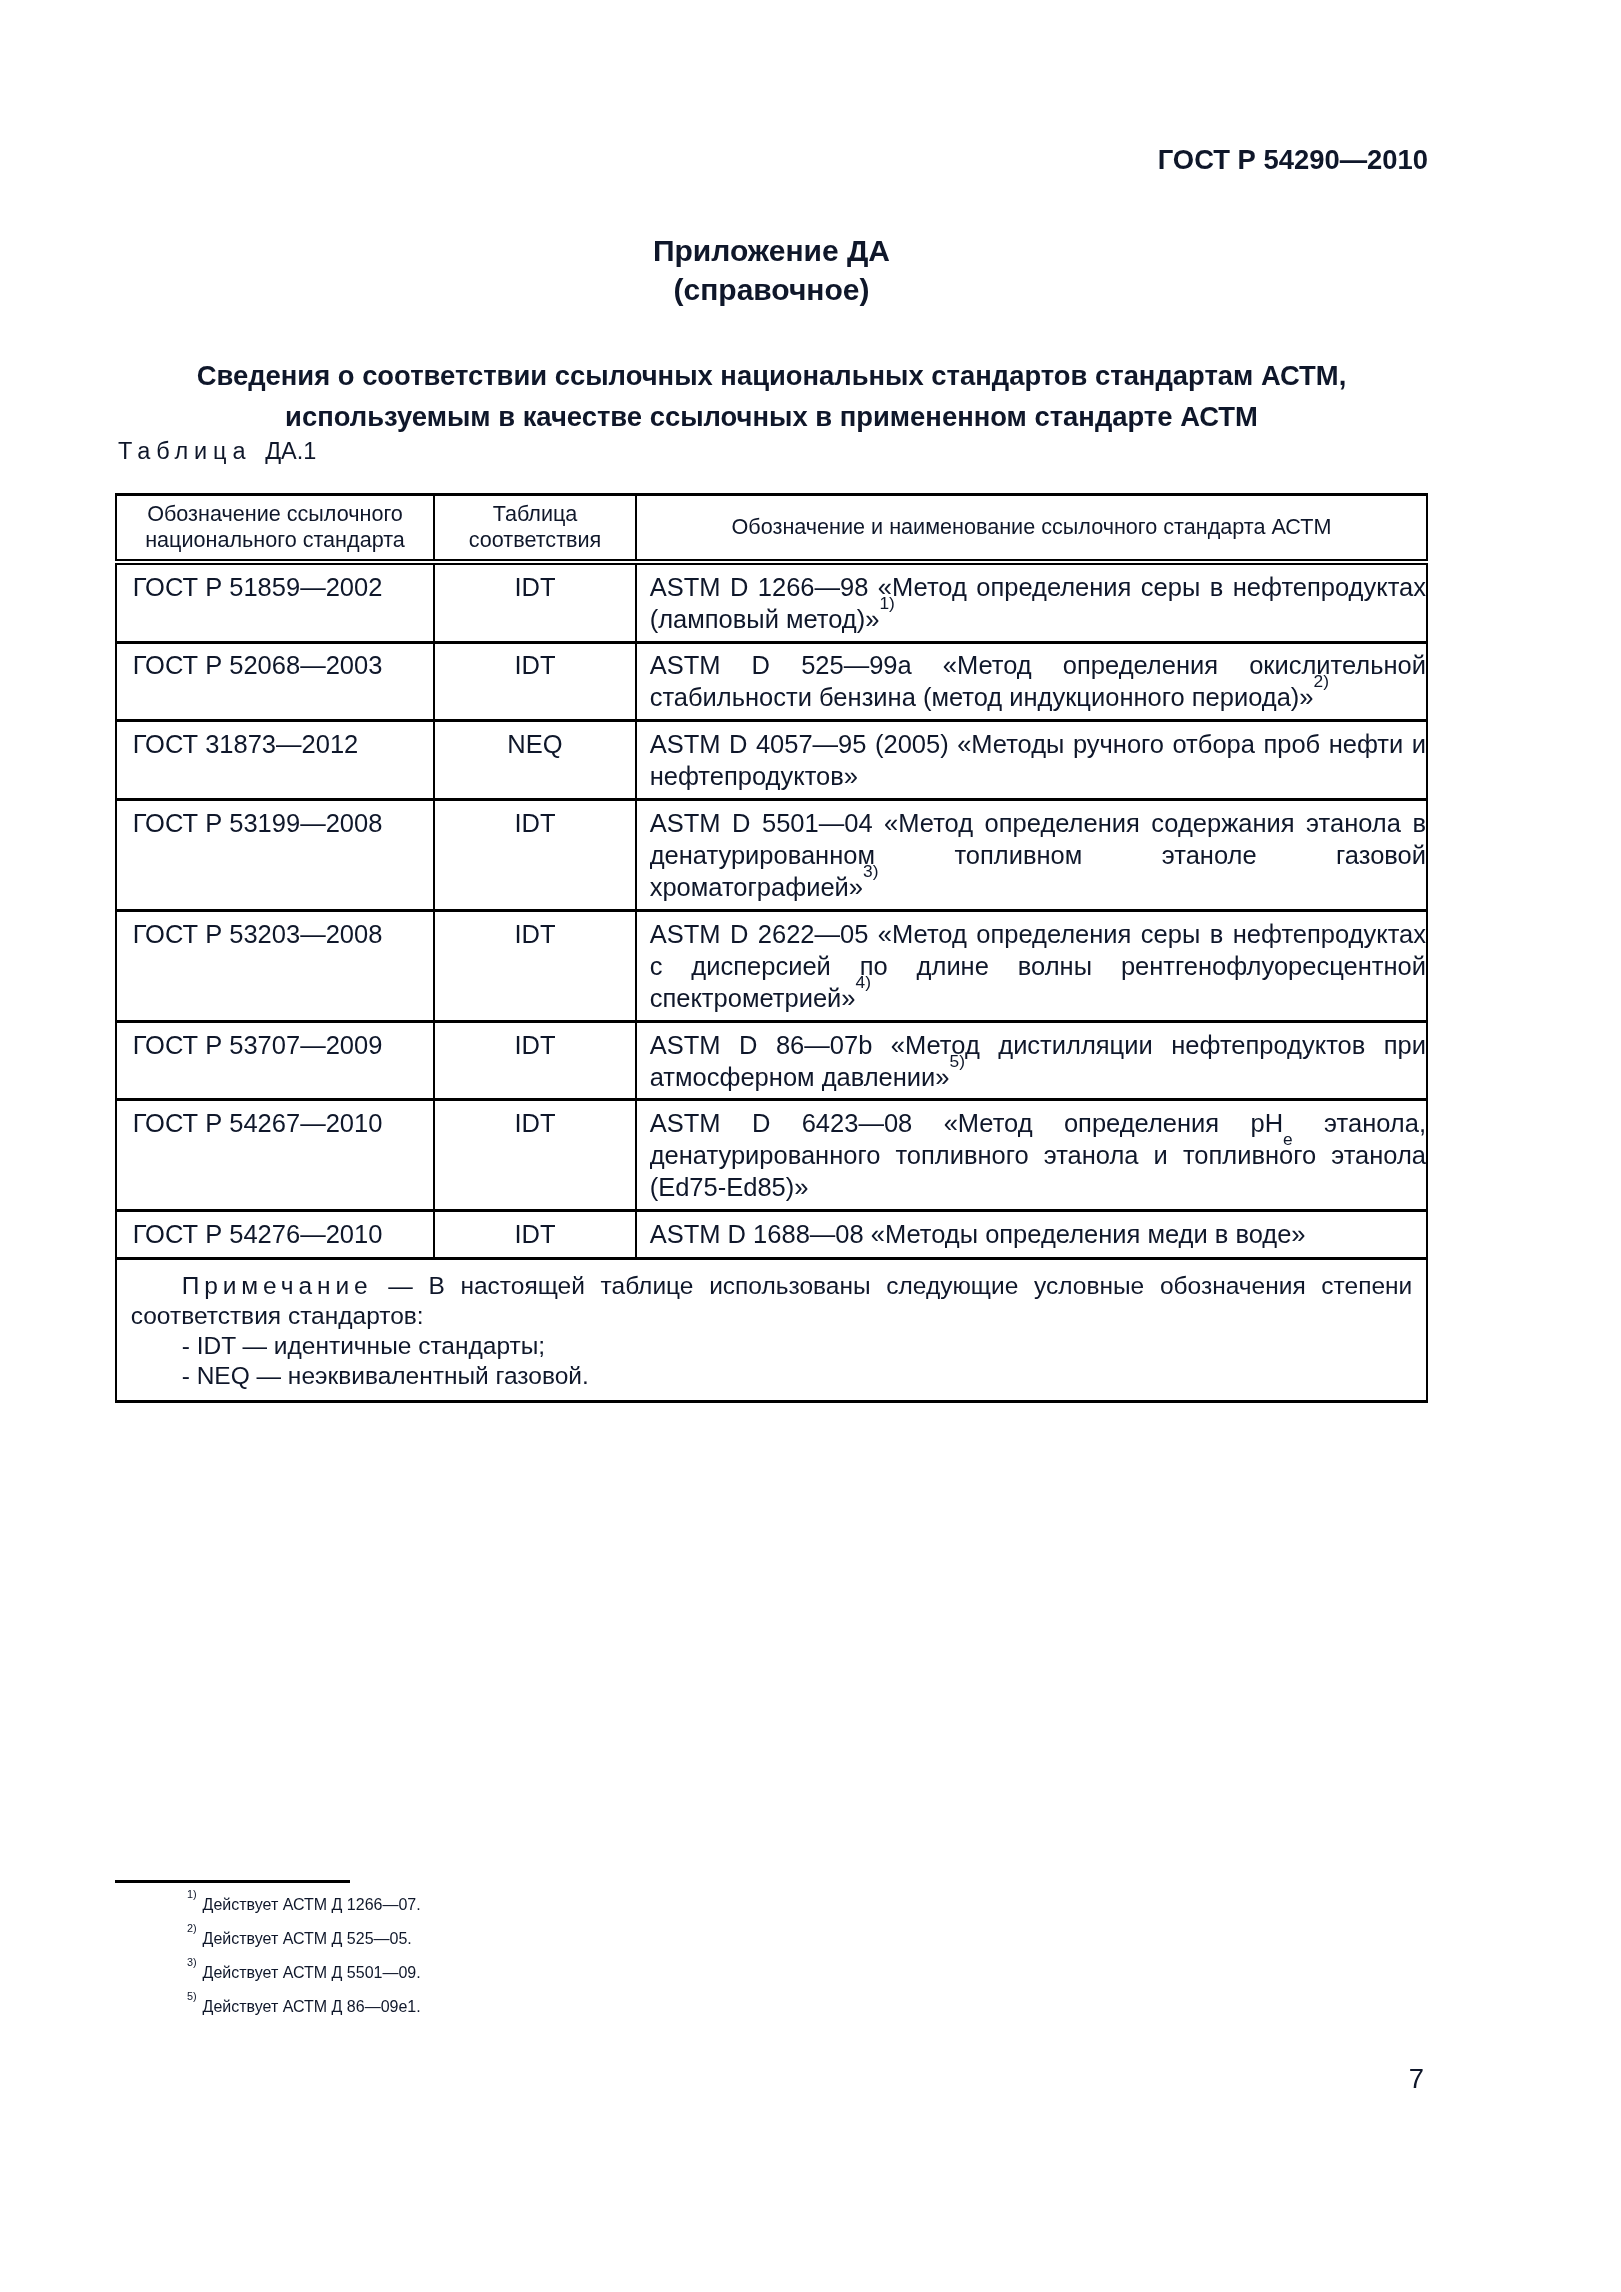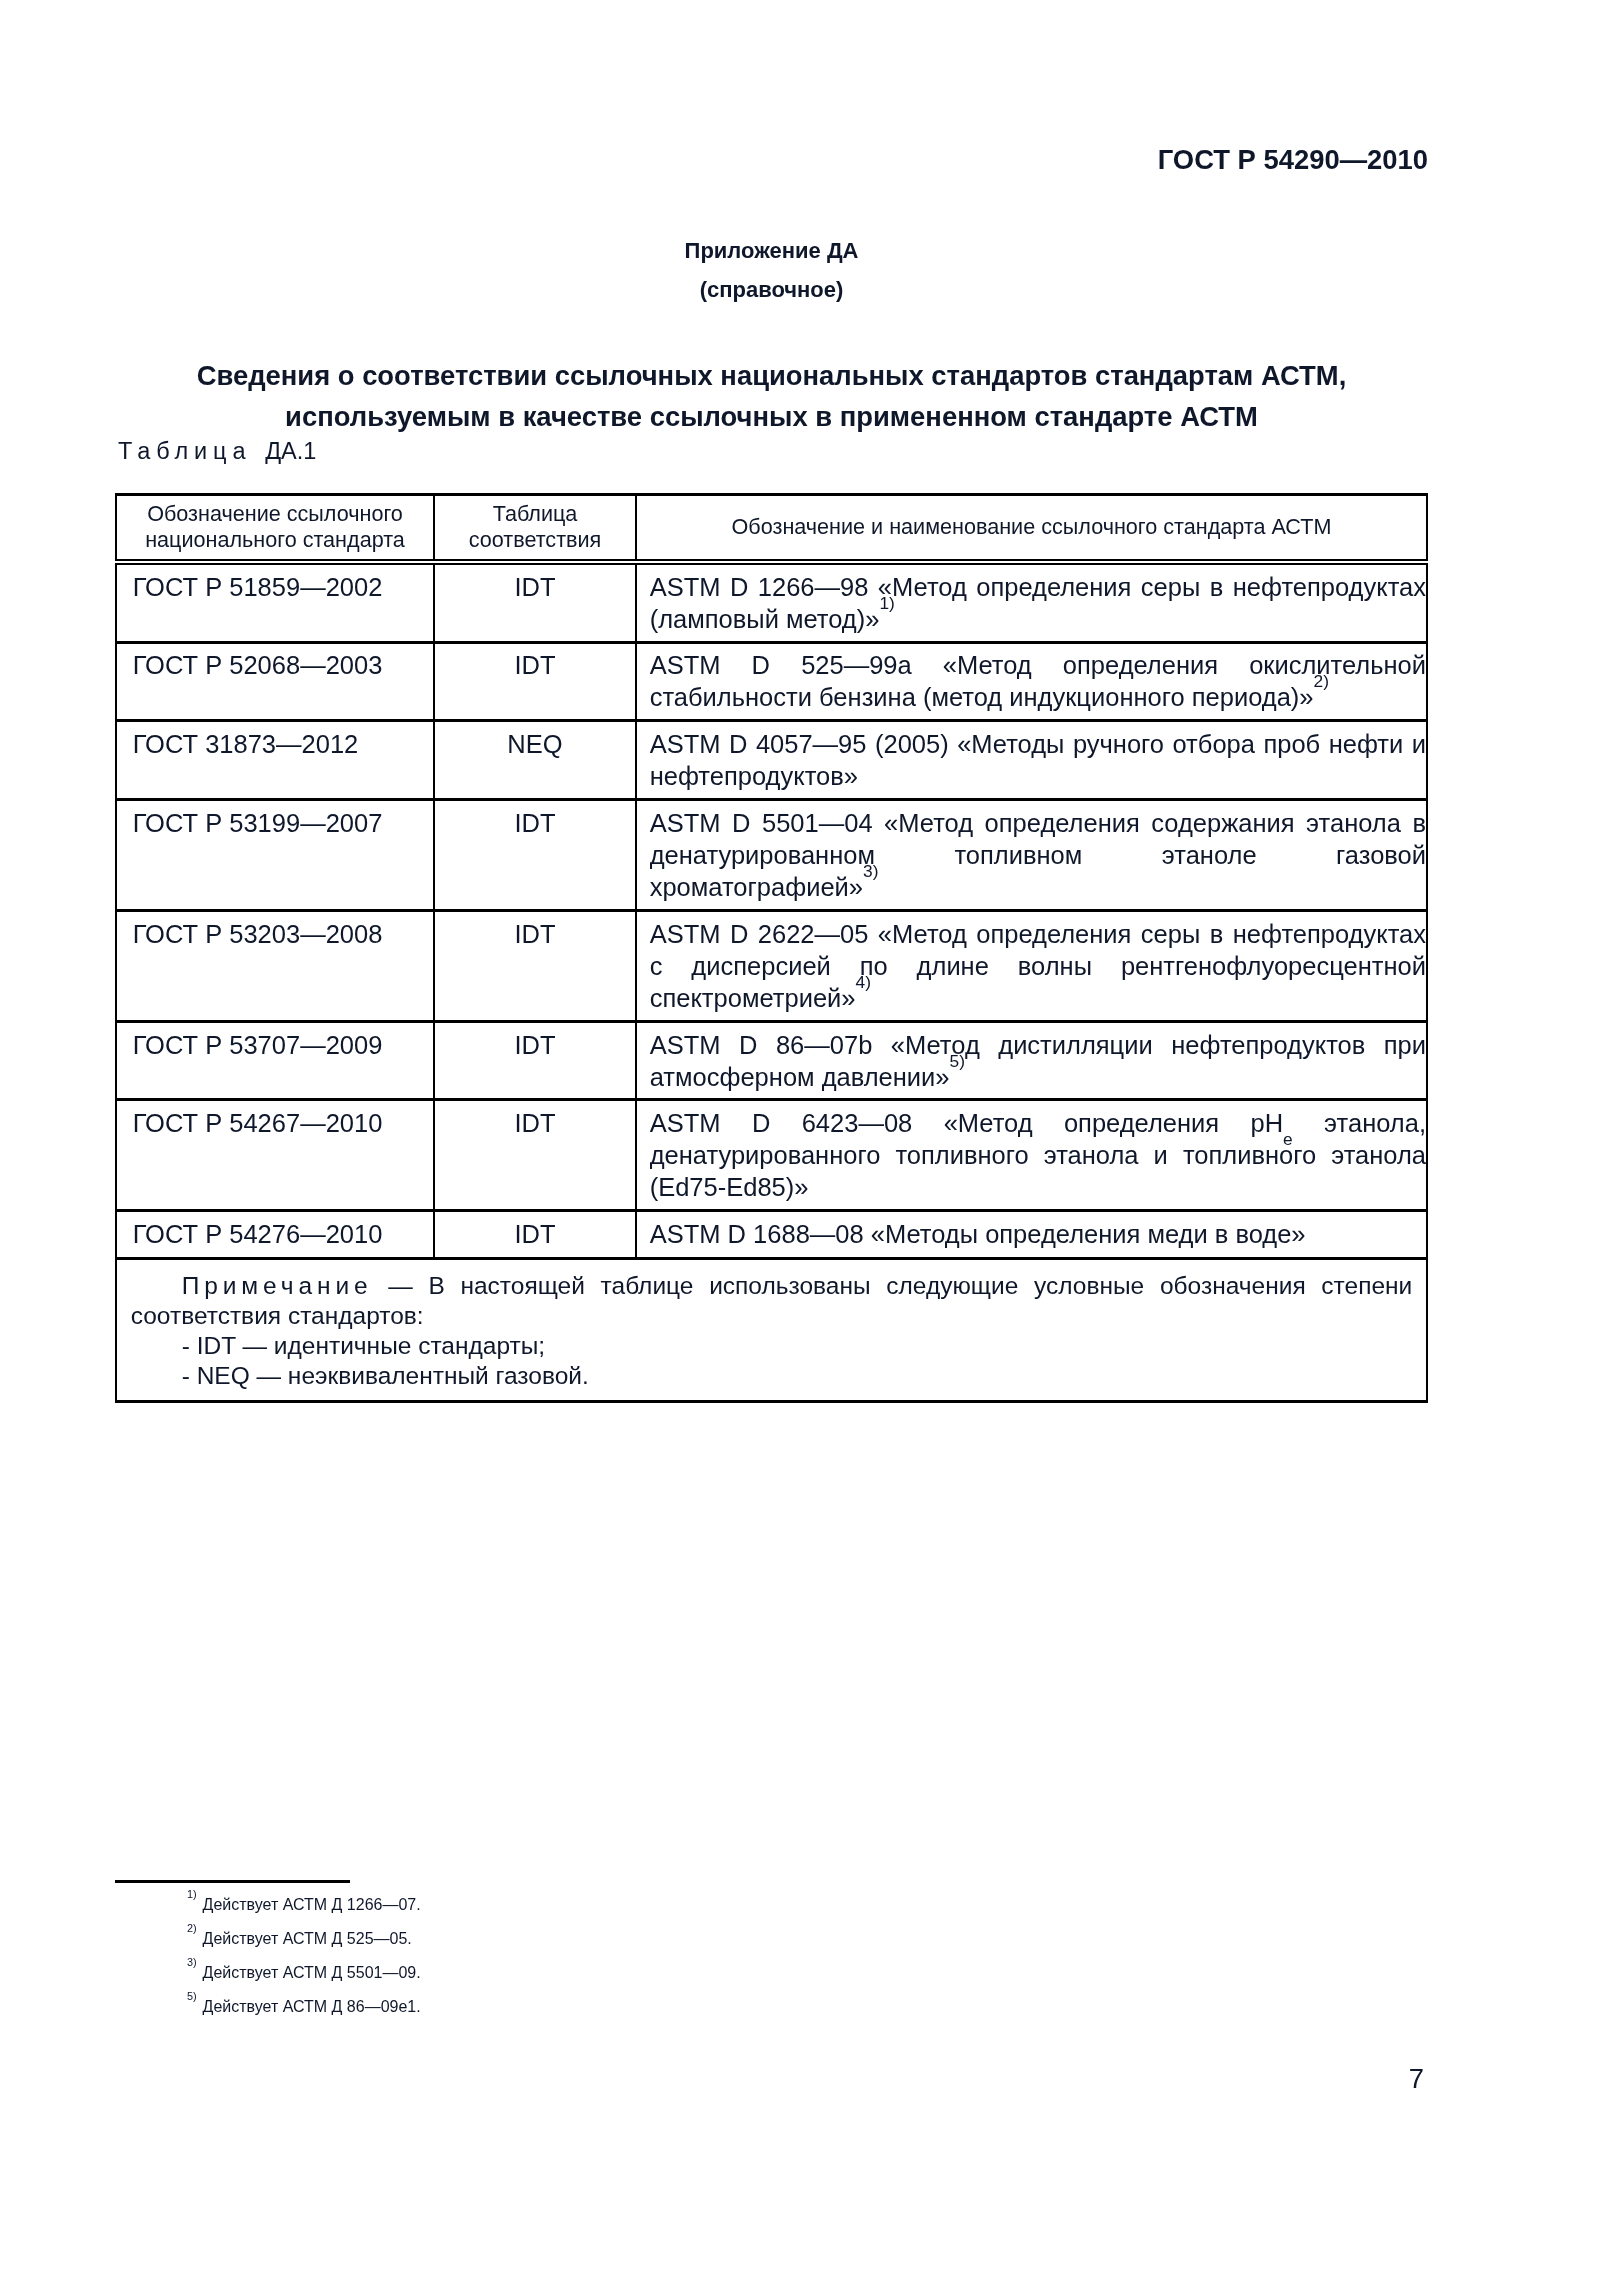--- a/index.html
+++ b/index.html
@@ -22,21 +22,21 @@
     font-weight: bold;
     white-space: nowrap;
   }
 
   .annex-block {
     position: absolute;
     top: 231px;
     left: 115px;
     width: 1313px;
     text-align: center;
-    font-size: 22px;
+    font-size: 30px;
     font-weight: bold;
     line-height: 39px;
   }
 
   .main-title {
     position: absolute;
     top: 355px;
     left: 115px;
     width: 1313px;
     text-align: center;
@@ -193,21 +193,21 @@
             <td class="gost">ГОСТ Р 52068—2003</td>
             <td class="degree">IDT</td>
             <td class="astm">ASTM D 525—99a «Метод определения окислительной стабильности бензина (метод индукционного периода)»<sup class="fnref">2)</sup></td>
           </tr>
           <tr>
             <td class="gost">ГОСТ 31873—2012</td>
             <td class="degree">NEQ</td>
             <td class="astm">ASTM D 4057—95 (2005) «Методы ручного отбора проб нефти и нефтепродуктов»</td>
           </tr>
           <tr>
-            <td class="gost">ГОСТ Р 53199—2007</td>
+            <td class="gost">ГОСТ Р 53199—2008</td>
             <td class="degree">IDT</td>
             <td class="astm">ASTM D 5501—04 «Метод определения содержания этанола в денатурированном топливном этаноле газовой хроматографией»<sup class="fnref">3)</sup></td>
           </tr>
           <tr>
             <td class="gost">ГОСТ Р 53203—2008</td>
             <td class="degree">IDT</td>
             <td class="astm">ASTM D 2622—05 «Метод определения серы в нефтепродуктах с дисперсией по длине волны рентгенофлуоресцентной спектрометрией»<sup class="fnref">4)</sup></td>
           </tr>
           <tr>
             <td class="gost">ГОСТ Р 53707—2009</td>

